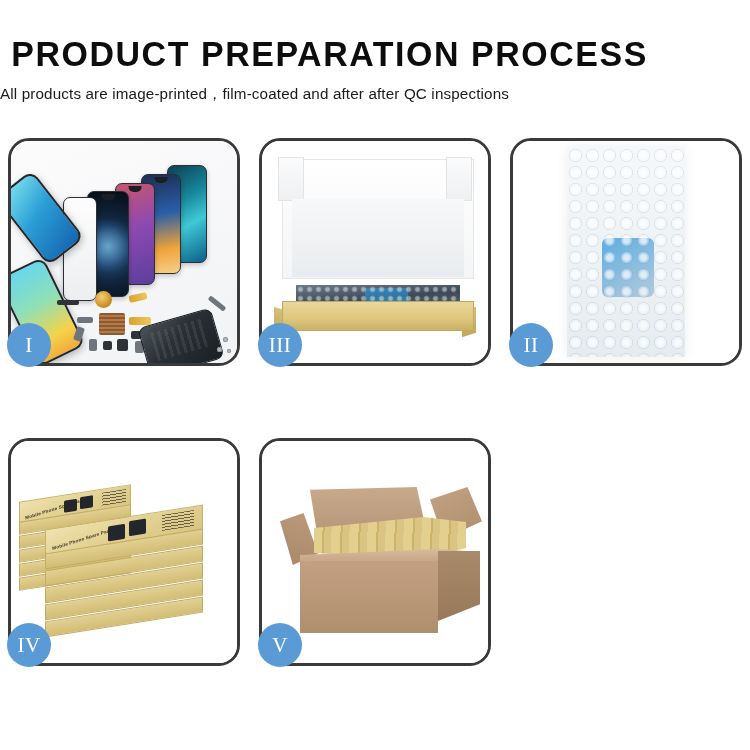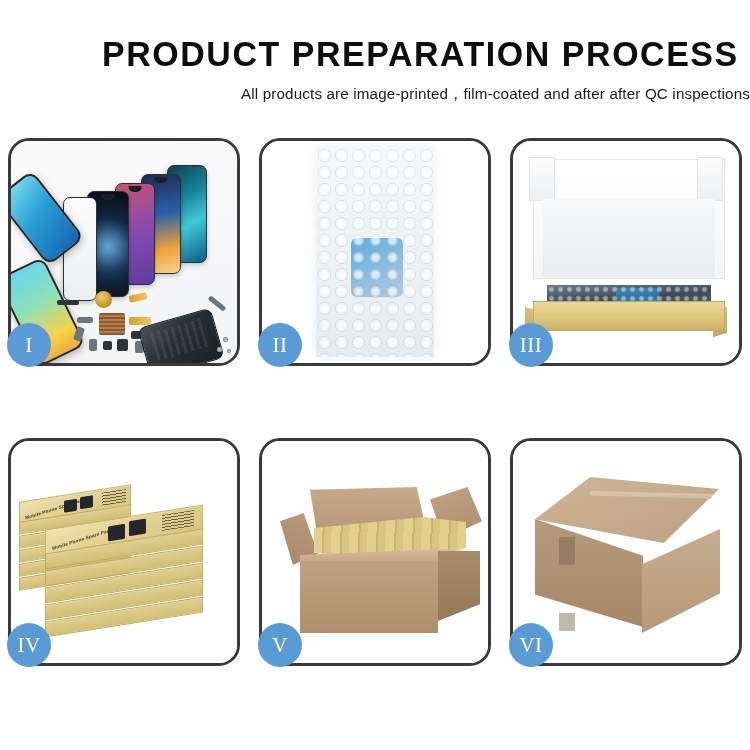--- a/index.html
+++ b/index.html
@@ -5,21 +5,21 @@
   * { box-sizing: border-box; margin: 0; padding: 0; }
   html, body {
     width: 750px; height: 750px;
     background: #ffffff;
     font-family: "Liberation Sans", sans-serif;
     overflow: hidden;
   }
   .page { position: relative; width: 750px; height: 750px; background: #fff; }
 
   
-  .header { padding-top: 34px; text-align: right; }
+  .header { padding-top: 34px; text-align: left; }
   .title {
     font-family: "Liberation Sans", sans-serif;
     font-size: 35px; font-weight: 700; color: #0d0d0d;
     letter-spacing: 1.6px; white-space: nowrap;
     transform: scaleX(0.97); transform-origin: center;
   }
   .subtitle {
     margin-top: 10px;
     font-size: 15.2px; font-weight: 400; color: #1a1a1a;
     letter-spacing: 0.15px; white-space: nowrap;
@@ -327,45 +327,45 @@
 
         <div class="part screw" style="left:212px; top:196px; width:5px; height:5px;"></div>
         <div class="part screw" style="left:206px; top:206px; width:5px; height:5px;"></div>
         <div class="part screw" style="left:216px; top:208px; width:4px; height:4px;"></div>
         <div class="part gray-part" style="left:196px; top:160px; width:20px; height:5px; transform:rotate(38deg);"></div>
       </div>
       <div class="badge">I</div>
     </div>
 
     <div class="panel">
-      <div class="panel-inner p2">
-        <div class="wrap-sheet">
-          <div class="wrap-phone">
-            <div class="wrap-blue"></div>
-          </div>
-          <div class="bubbles"></div>
-        </div>
-      </div>
-      <div class="badge">II</div>
-    </div>
-
-    <div class="panel">
       <div class="panel-inner p3">
         <div class="mailer-lid"></div>
         <div class="mailer-flapL"></div>
         <div class="mailer-flapR"></div>
         <div class="mailer-inner"></div>
         <div class="mailer-content">
           <div class="mailer-content-blue"></div>
         </div>
         <div class="mailer-base-l"></div>
         <div class="mailer-base-r"></div>
         <div class="mailer-base"></div>
       </div>
       <div class="badge">III</div>
+    </div>
+
+    <div class="panel">
+      <div class="panel-inner p2">
+        <div class="wrap-sheet">
+          <div class="wrap-phone">
+            <div class="wrap-blue"></div>
+          </div>
+          <div class="bubbles"></div>
+        </div>
+      </div>
+      <div class="badge">II</div>
     </div>
 
     <div class="panel">
       <div class="panel-inner p4">
 
         <div class="rbox" style="left:8px; top:52px; width:112px; height:22px; transform:skewY(-9deg);">
           <div class="rbox-top">
             <span class="rbox-label" style="left:5px; top:9px; transform:rotate(-9deg);">Mobile Phone Spare Parts</span>
             <span class="rbox-scr" style="left:44px; top:5px; width:13px; height:12px;"></span>
             <span class="rbox-scr" style="left:60px; top:4px; width:13px; height:12px;"></span>
@@ -402,26 +402,15 @@
         <div class="flap-left"></div>
         <div class="carton-goods"></div>
         <div class="carton-rim"></div>
         <div class="flap-front"></div>
         <div class="carton-front"></div>
         <div class="carton-side"></div>
       </div>
       <div class="badge">V</div>
     </div>
 
-    <div class="panel">
-      <div class="panel-inner p6">
-        <div class="sc-top"></div>
-        <div class="sc-tape"></div>
-        <div class="sc-left"></div>
-        <div class="sc-right"></div>
-        <div class="sc-seam" style="left:46px; top:96px; width:16px; height:28px;"></div>
-        <div class="sc-seam" style="left:46px; top:172px; width:16px; height:18px;"></div>
-      </div>
-      <div class="badge">VI</div>
-    </div>
 
   </div>
 </div>
 
 </body></html>

